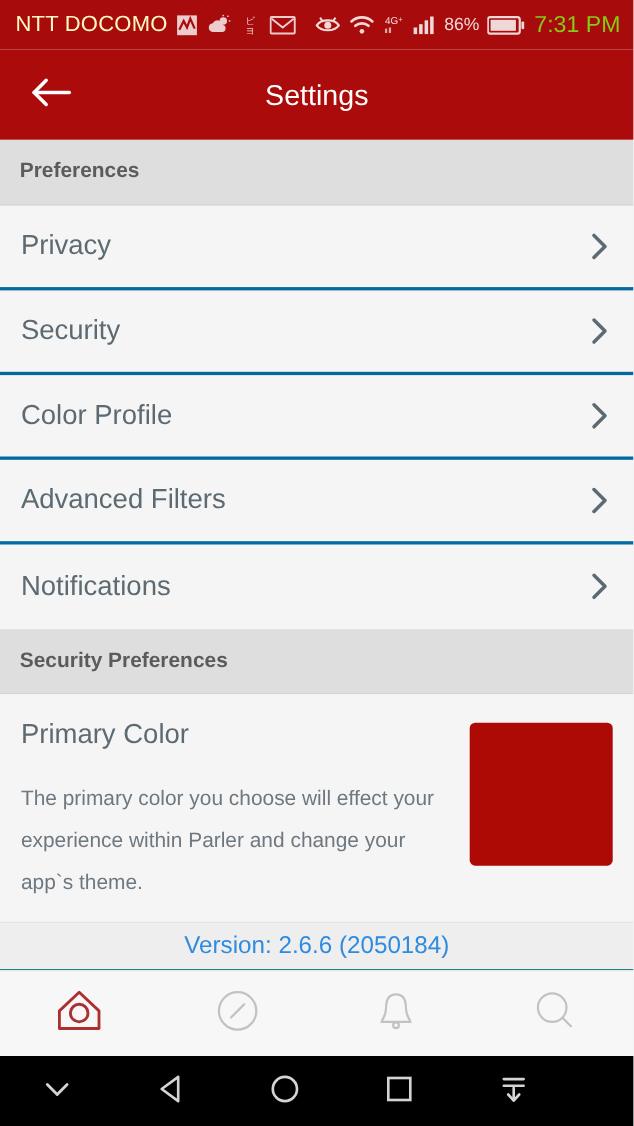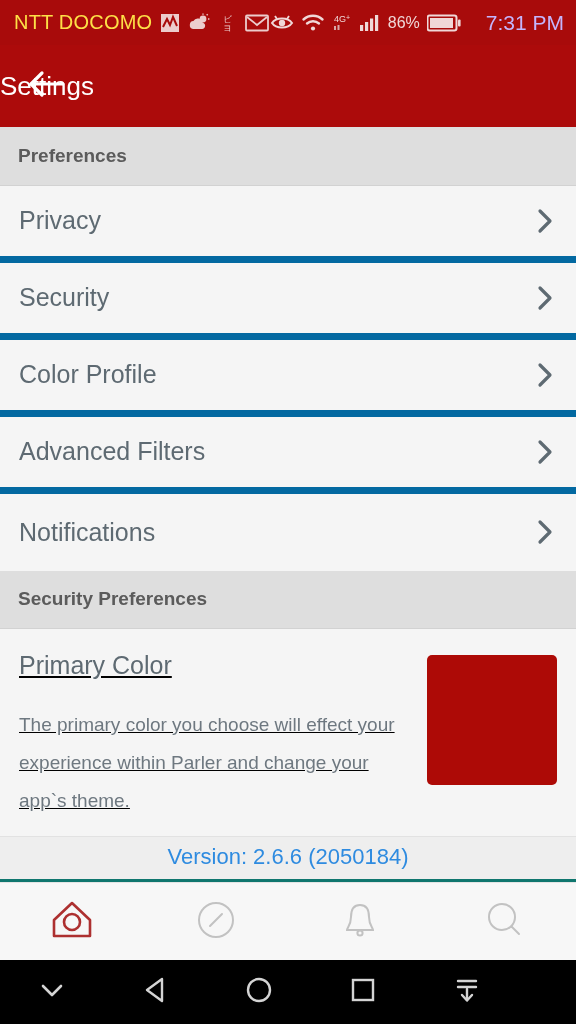--- a/index.html
+++ b/index.html
@@ -11,71 +11,71 @@
   }
   .phone { width:576px; height:1024px; display:flex; flex-direction:column; position:relative; }
 
   
   .statusbar {
     height:45px; background:#a80b0b; color:#f3dcdc;
     display:flex; align-items:center; justify-content:space-between;
     padding:0 12px 0 14px; flex:0 0 45px;
   }
   .sb-left { display:flex; align-items:center; gap:8px; }
-  .carrier { font-size:20px; letter-spacing:.2px; color:#fde047; white-space:nowrap; }
+  .carrier { font-size:20px; letter-spacing:.2px; color:#fef9c3; white-space:nowrap; }
   .sb-right { display:flex; align-items:center; gap:7px; }
   .sb-icon { display:flex; align-items:center; justify-content:center; }
   .battery-pct { font-size:16px; color:#f0d8d8; }
-  .clock { font-size:21px; color:#c4b5fd; white-space:nowrap; margin-left:18px;text-align:center; }
+  .clock { font-size:21px; color:#84cc16; white-space:nowrap; margin-left:2px;text-align:center; }
 
   
   .appbar {
     height:82px; background:#ac0b0b; flex:0 0 82px;
     display:flex; align-items:center; position:relative;
   }
   .back-btn { width:72px; display:flex; align-items:center; justify-content:center; margin-left:10px; cursor:pointer; }
   .appbar-title {
-    position:absolute; left:0; right:0; text-align:left;
+    position:absolute; left:0; right:0; text-align:center;
     font-size:26px; color:#ffffff; pointer-events:none;
   }
 
   
   .content { flex:1 1 auto; background:#f4f4f4; display:flex; flex-direction:column; overflow:hidden; }
 
   .section-header {
     background:#dedede; padding:0 18px; height:86px;
     display:flex; align-items:center;
     font-size:19px; font-weight:bold; color:#5b5b5b;
     border-bottom:1px solid #d2d2d2;
   }
 
   .list { background:#f5f5f5; }
   .row {
     height:77px; display:flex; align-items:center; justify-content:space-between;
-    padding:0 20px 0 19px; border-bottom:7px solid #0369a1; cursor:pointer;
+    padding:0 20px 0 19px; border-bottom:3px solid #0369a1; cursor:pointer;
   }
   .row:last-child { border-bottom:none; }
   .row-label { font-size:25px; color:#5e6a72; }
   .chev { width:22px; height:22px; display:flex; align-items:center; justify-content:center; }
 
   
   .primary-block {
     background:#f5f5f5; display:flex; padding:22px 19px 16px 19px;
     justify-content:space-between; align-items:flex-start;
   }
-  .pc-text { width:390px;text-decoration:underline; }
+  .pc-text { width:390px; }
   .pc-title { font-size:25px; color:#5e6a72; margin-bottom:26px; }
   .pc-desc { font-size:19px; line-height:38px; color:#6e7880; }
   .swatch {
     width:130px; height:130px; border-radius:5px; background:#ad0a06;
     margin-top:4px; cursor:pointer; flex:0 0 130px;
   }
 
   .version-band {
-    background:#eeeeee; border-top:1px solid #e2e2e2; border-bottom:3px solid #0f766e;
+    background:#eeeeee; border-top:1px solid #e2e2e2; border-bottom:1px solid #0f766e;
     text-align:center; padding:7px 0 9px;
   }
   .version-text { font-size:22px; color:#2e8be0; }
 
   .spacer { flex:1 1 auto; background:#f4f4f4; }
 
   
   .tabbar {
     height:78px; flex:0 0 78px; background:#f7f7f7;
     border-top:1px solid #e4e4e4;

